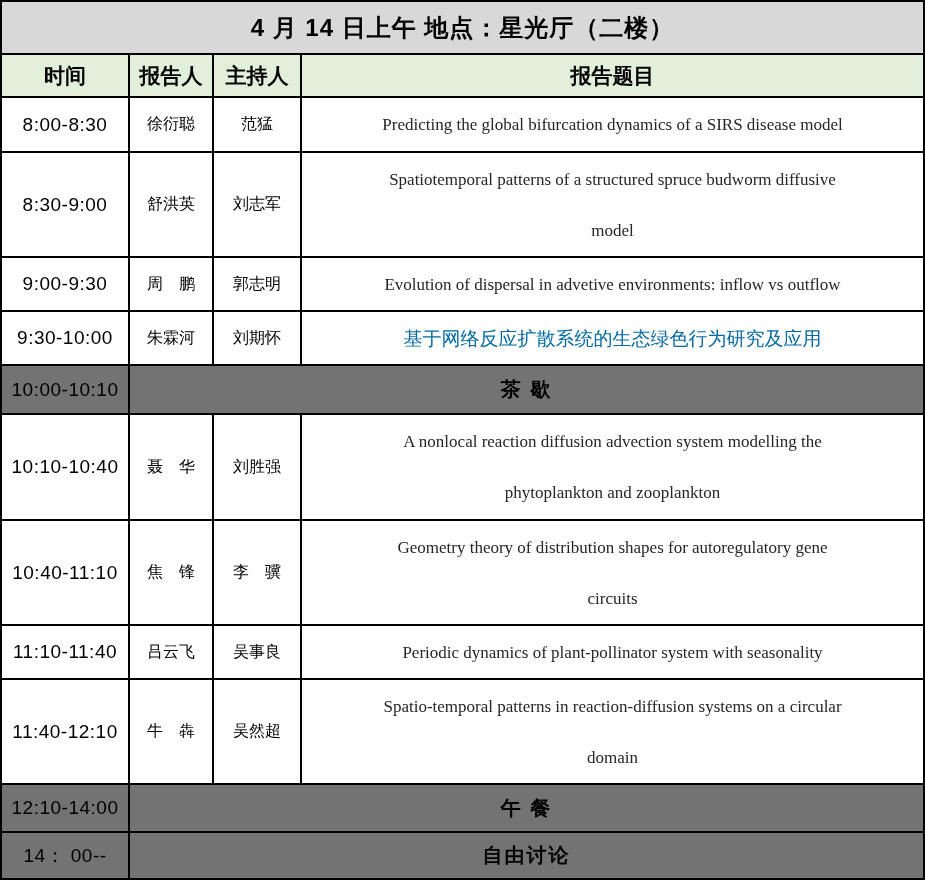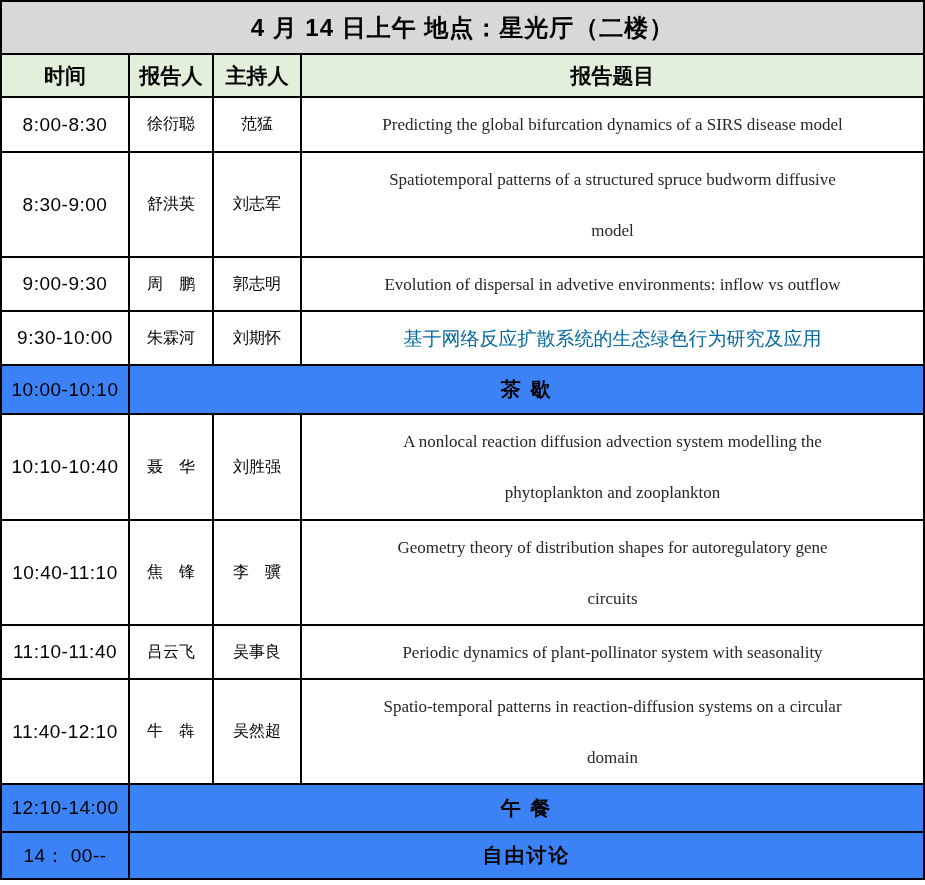--- a/index.html
+++ b/index.html
@@ -61,21 +61,21 @@
     line-height: 51px;
     color: #262626;
     white-space: pre-line;
     border-radius: 15px;
   }
   td.c-title.cn {
     font-size: 19px;
     color: #0369a1;
   }
   tr.break-row td {
-    background: #3b82f6;
+    background: #737373;
   }
   td.c-break {
     font-weight: bold;
     font-size: 20px;
     letter-spacing: 2px;
   }
 </style>
 </head>
 <body>
 

